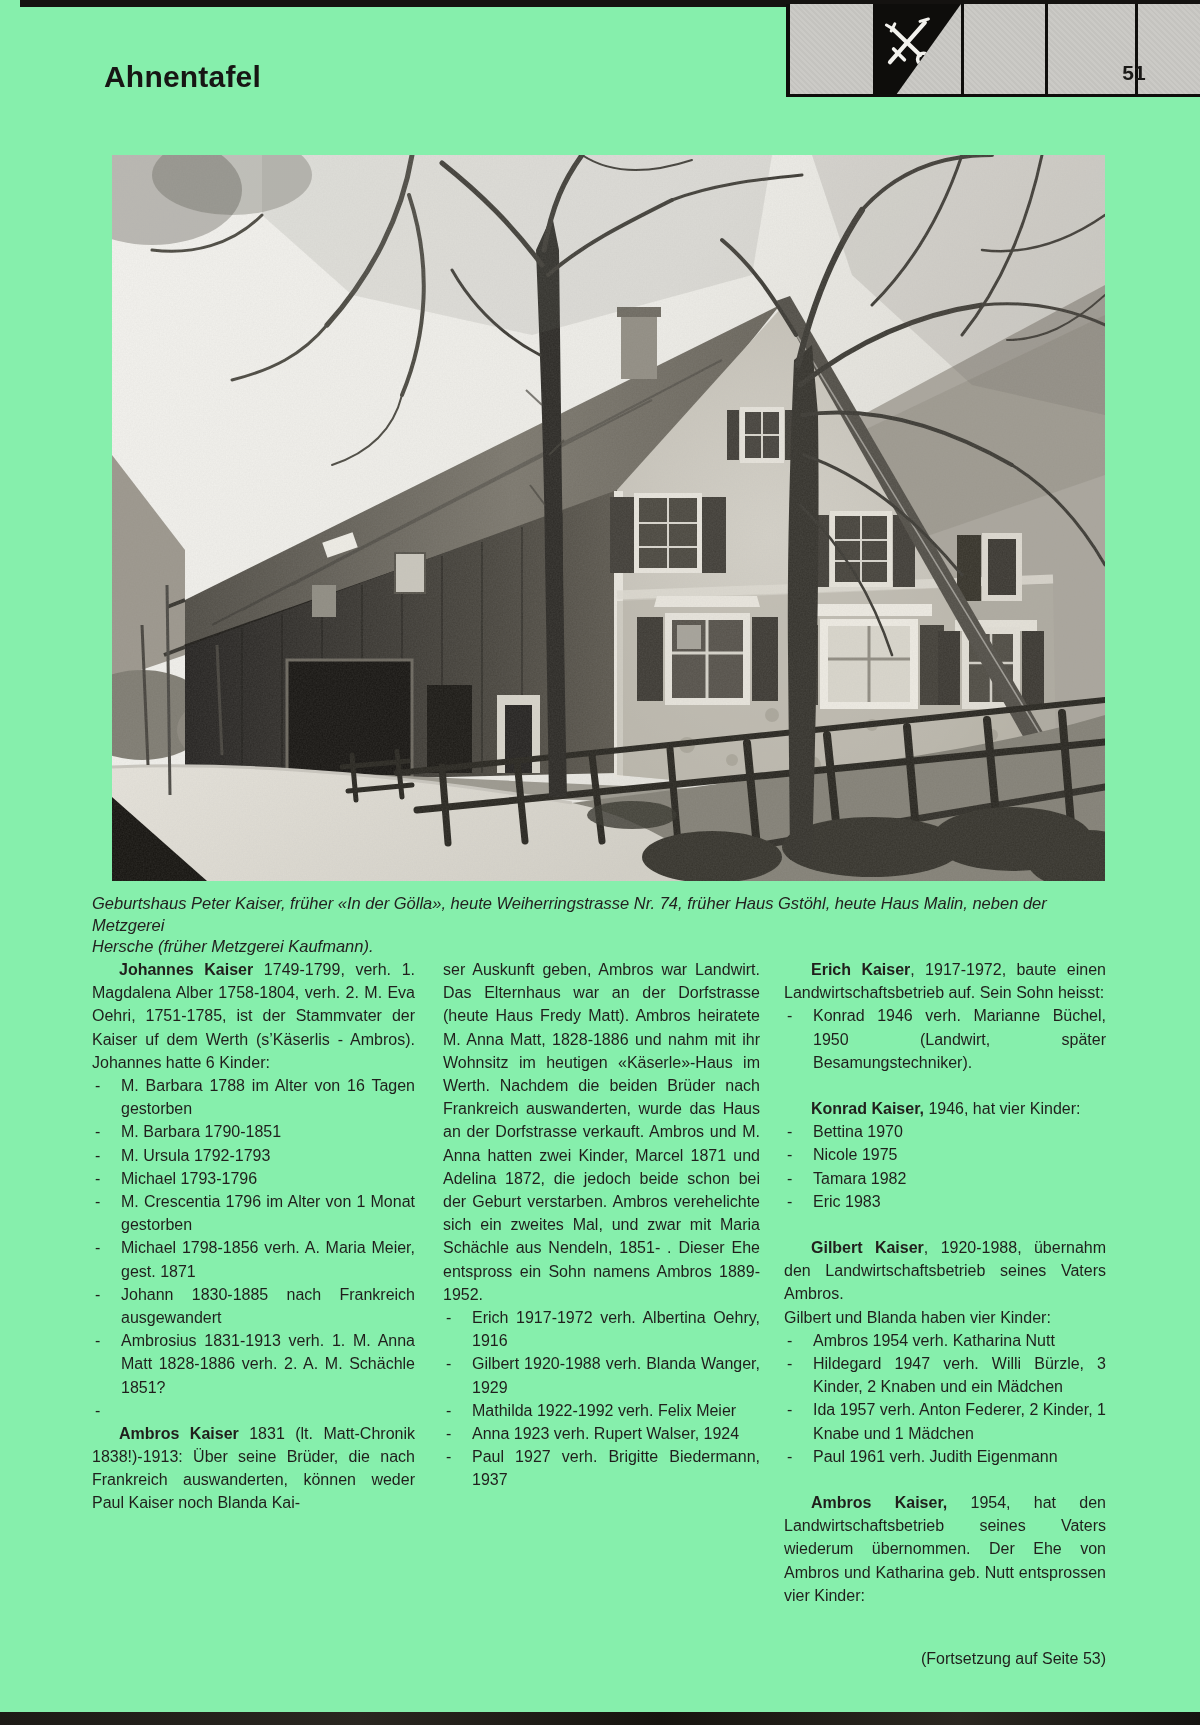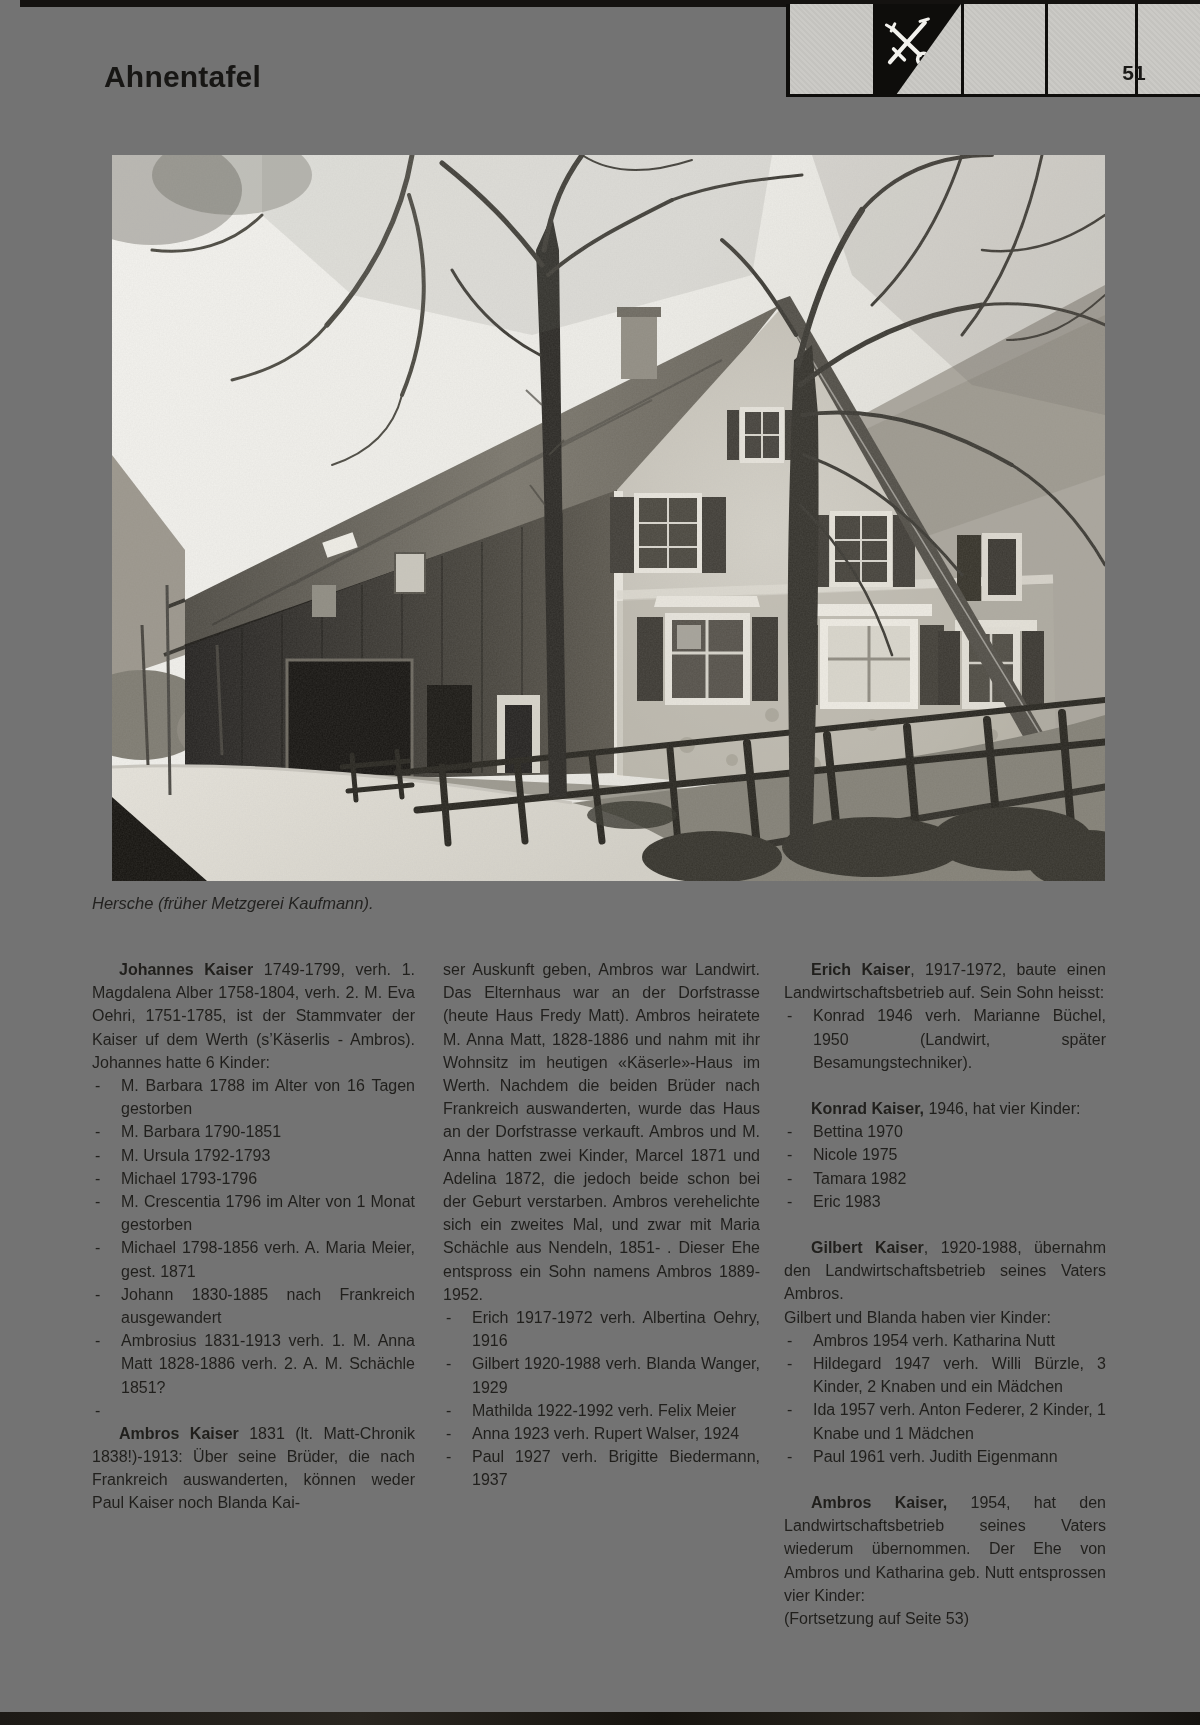--- a/index.html
+++ b/index.html
@@ -1,16 +1,16 @@
 <!DOCTYPE html>
 <html><head>
 <meta charset="utf-8">
 <style>
   html,body{margin:0;padding:0;background:#e8e8e8;}
-  #page{position:relative;width:1200px;height:1725px;background:#737373;overflow:hidden;
+  #page{position:relative;width:1200px;height:1725px;background:#86efac;overflow:hidden;
         font-family:"Liberation Sans","DejaVu Sans",sans-serif;color:#1f1e1b;}
   
   .top-edge{position:absolute;left:20px;top:0;width:1180px;height:7px;background:#141210;}
   .bottom-edge{position:absolute;left:0;top:1712px;width:1200px;height:13px;
         background:linear-gradient(90deg,#1d1a16,#2a2620 30%,#17140f 55%,#2b2720 80%,#151310);}
   
   .page-title{position:absolute;left:104px;top:60px;font-size:30px;font-weight:bold;letter-spacing:0.2px;color:#171614;}
   .banner{position:absolute;left:786px;top:4px;width:414px;height:90px;
         background:repeating-linear-gradient(45deg,#cbcac6 0 2px,#c4c3bf 2px 4px);
         border-left:4px solid #0e0d0b;border-bottom:3px solid #0e0d0b;}
@@ -29,21 +29,21 @@
   .col{position:absolute;top:958px;font-size:16px;line-height:23.2px;text-align:justify;color:#201f1c;}
   #col1{left:92px;width:323px;}
   #col2{left:443px;width:317px;}
   #col3{left:784px;width:322px;}
   .para{margin:0;}
   .pi{text-indent:27px;}
   .gap{margin-top:23px;}
   .para b{font-weight:bold;}
   .li{position:relative;padding-left:29px;margin:0;}
   .li .dash{position:absolute;left:3px;top:0;}
-  .cont{text-align:left;}
+  .cont{text-align:right;margin-top:40px;}
 </style>
 </head>
 <body>
 
 <div id="page">
 
   <div class="top-edge"></div>
 
   <div class="page-title">Ahnentafel</div>
 
@@ -282,20 +282,21 @@
         <polygon points="700,0 993,0 993,260 860,230 740,120" fill="#5d5a52" opacity="0.16"></polygon>
         <path d="M55,430 L58,640" stroke="#4a4843" stroke-width="3"></path>
         <path d="M30,470 L36,610 M105,490 L110,600" stroke="#45423c" stroke-width="3"></path>
       </g>
 
       <rect x="0" y="0" width="993" height="726" filter="url(#grain)"></rect>
     </svg>
   </div>
 
   <div class="caption">
+    <div>Geburtshaus Peter Kaiser, früher «In der Gölla», heute Weiherringstrasse Nr. 74, früher Haus Gstöhl, heute Haus Malin, neben der Metzgerei</div>
     <div>Hersche (früher Metzgerei Kaufmann).</div>
   </div>
 
   <div class="col" id="col1">
     <p class="para pi"><b>Johannes Kaiser</b><span> 1749-1799, verh. 1. Magdalena Alber 1758-1804, verh. 2. M. Eva Oehri, 1751-1785, ist der Stammvater der Kaiser uf dem Werth (s’Käserlis - Ambros). Johannes hatte 6 Kinder:</span></p>
     <div class="li"><span class="dash">-</span><span>M. Barbara 1788 im Alter von 16 Tagen gestorben</span></div>
     <div class="li"><span class="dash">-</span><span>M. Barbara 1790-1851</span></div>
     <div class="li"><span class="dash">-</span><span>M. Ursula 1792-1793</span></div>
     <div class="li"><span class="dash">-</span><span>Michael 1793-1796</span></div>
     <div class="li"><span class="dash">-</span><span>M. Crescentia 1796 im Alter von 1 Monat gestorben</span></div>

